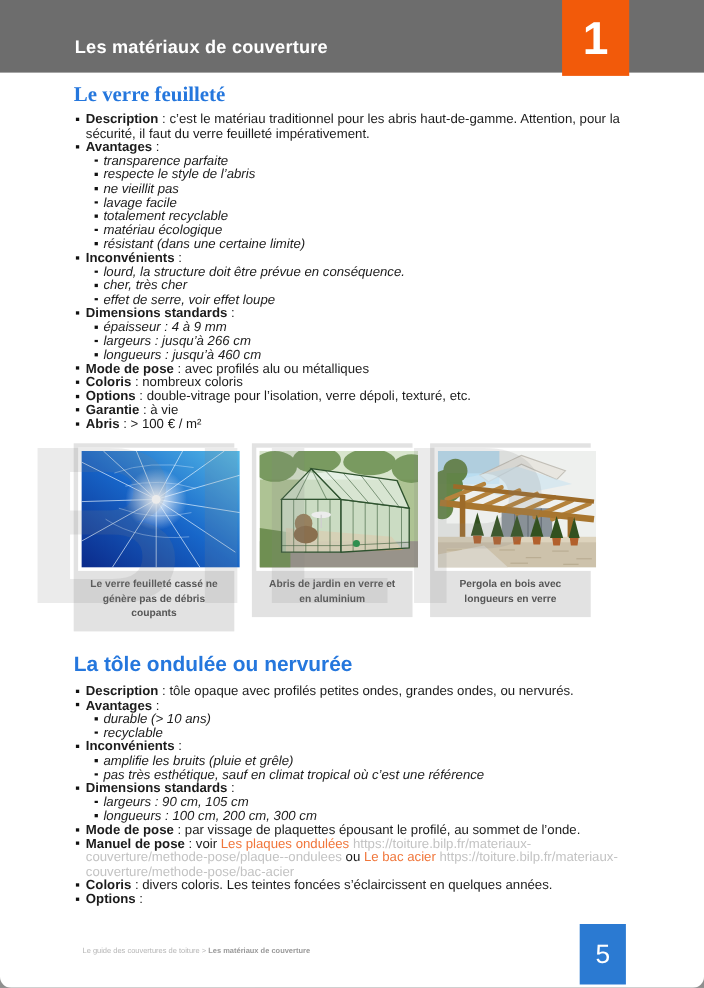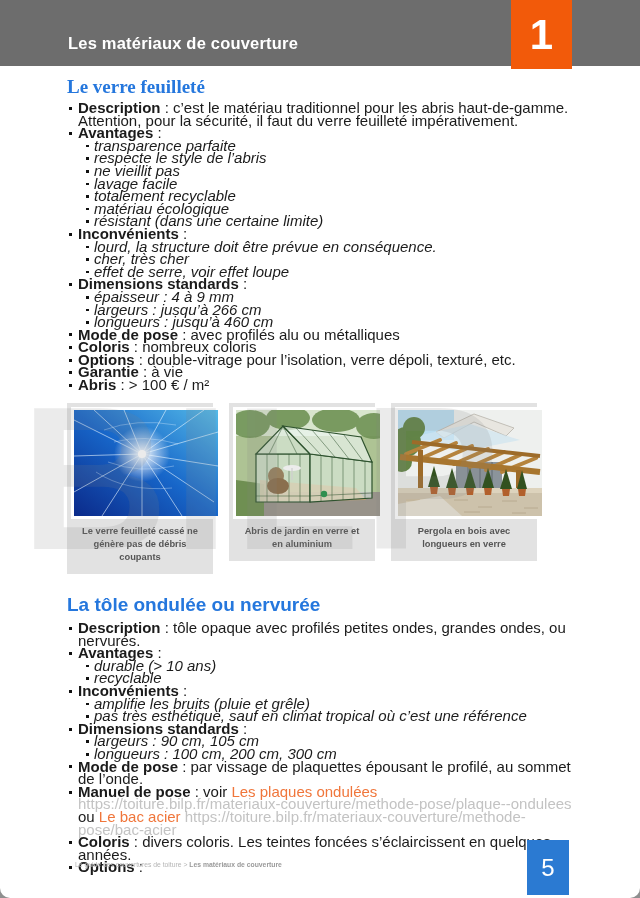--- a/index.html
+++ b/index.html
@@ -10,21 +10,21 @@
   .header-title{position:absolute;left:68px;top:34px;margin:0;font-size:16.5px;font-weight:bold;color:#ffffff;letter-spacing:.2px;}
   .chapter-box{position:absolute;left:511px;top:0;width:61px;height:69px;background:#f25a0a;color:#fff;
     display:flex;align-items:center;justify-content:center;font-size:42px;font-weight:bold;z-index:3;}
 
   
   .section-title{position:absolute;left:67px;margin:0;font-size:19px;font-weight:bold;color:#2577dd;}
   #sec0-title{top:76px;font-family:Liberation Serif, serif;}
   #sec1-title{top:594px;}
 
   
-  .list{position:absolute;left:67px;width:508px;font-size:15px;line-height:12.6px;color:#1b1b1b;}
+  .list{position:absolute;left:67px;width:508px;font-size:12px;line-height:12.6px;color:#1b1b1b;}
   #list0{top:102px;}
   #list1{top:622px;}
   .li1{position:relative;padding-left:11px;}
   .li2{position:relative;margin-left:17px;padding-left:10px;font-style:italic;}
   .sq{position:absolute;left:2px;top:4.8px;width:3px;height:3px;background:#111;}
   .li2 .sq{width:2.6px;height:2.6px;top:5px;}
   .list b{font-weight:bold;}
   .link{color:#f0763b;cursor:pointer;text-align:center;}
   .url{color:#c3c3c3;overflow-wrap:anywhere;}
 

